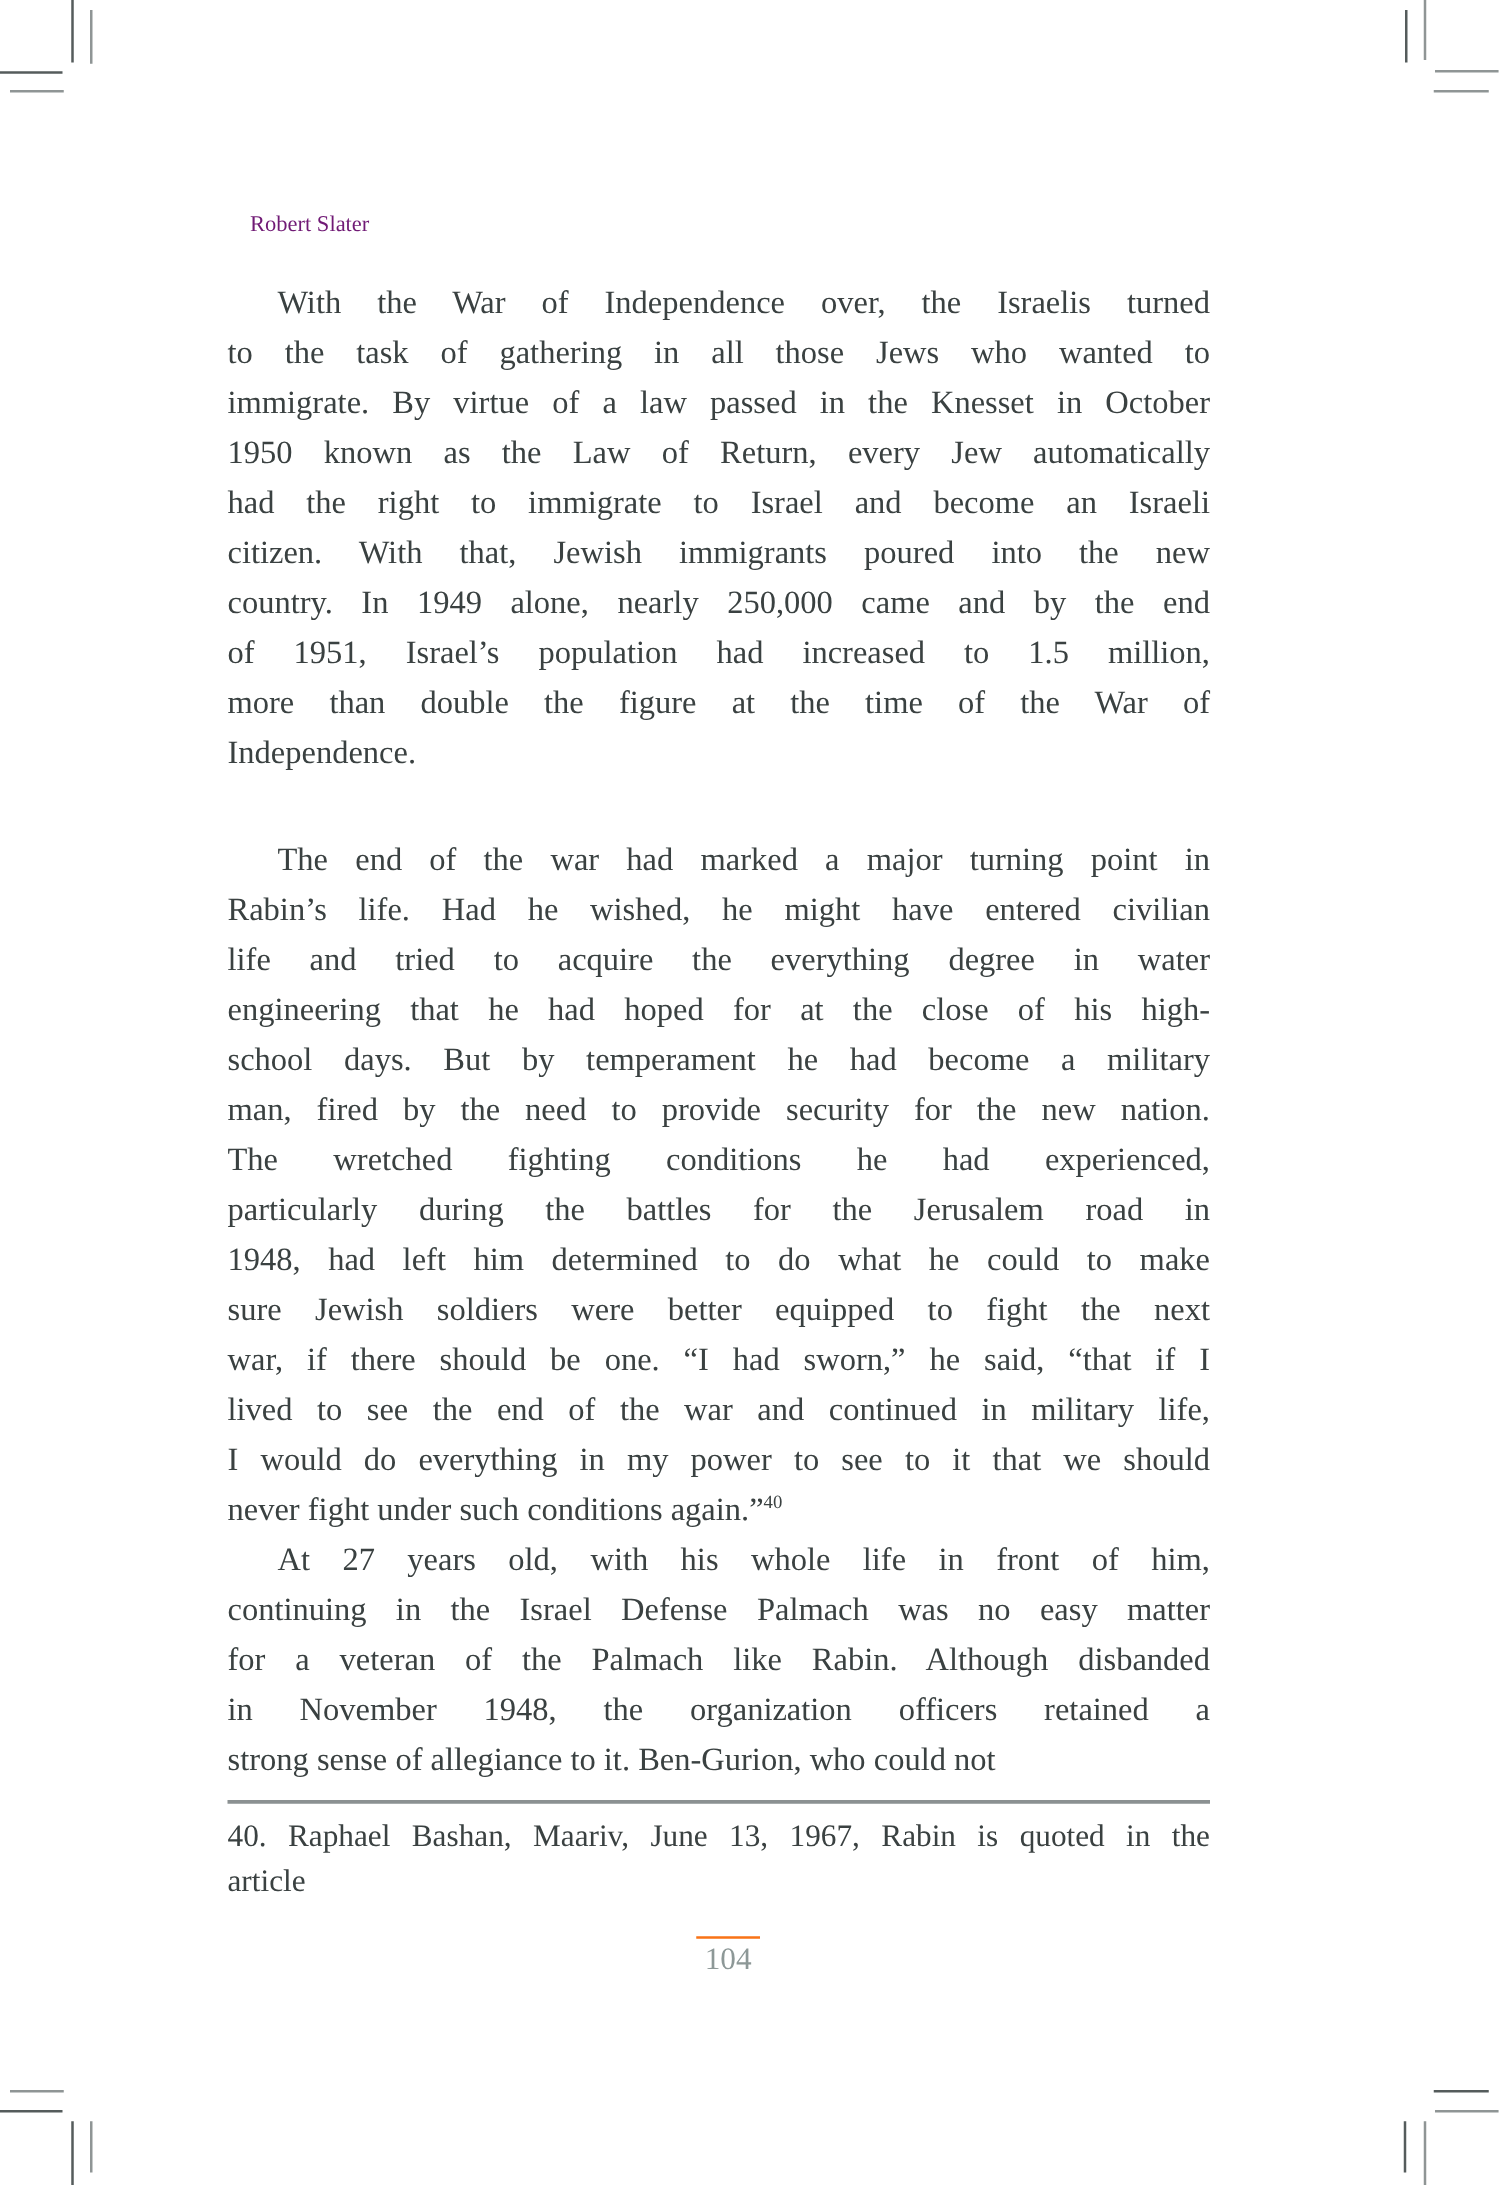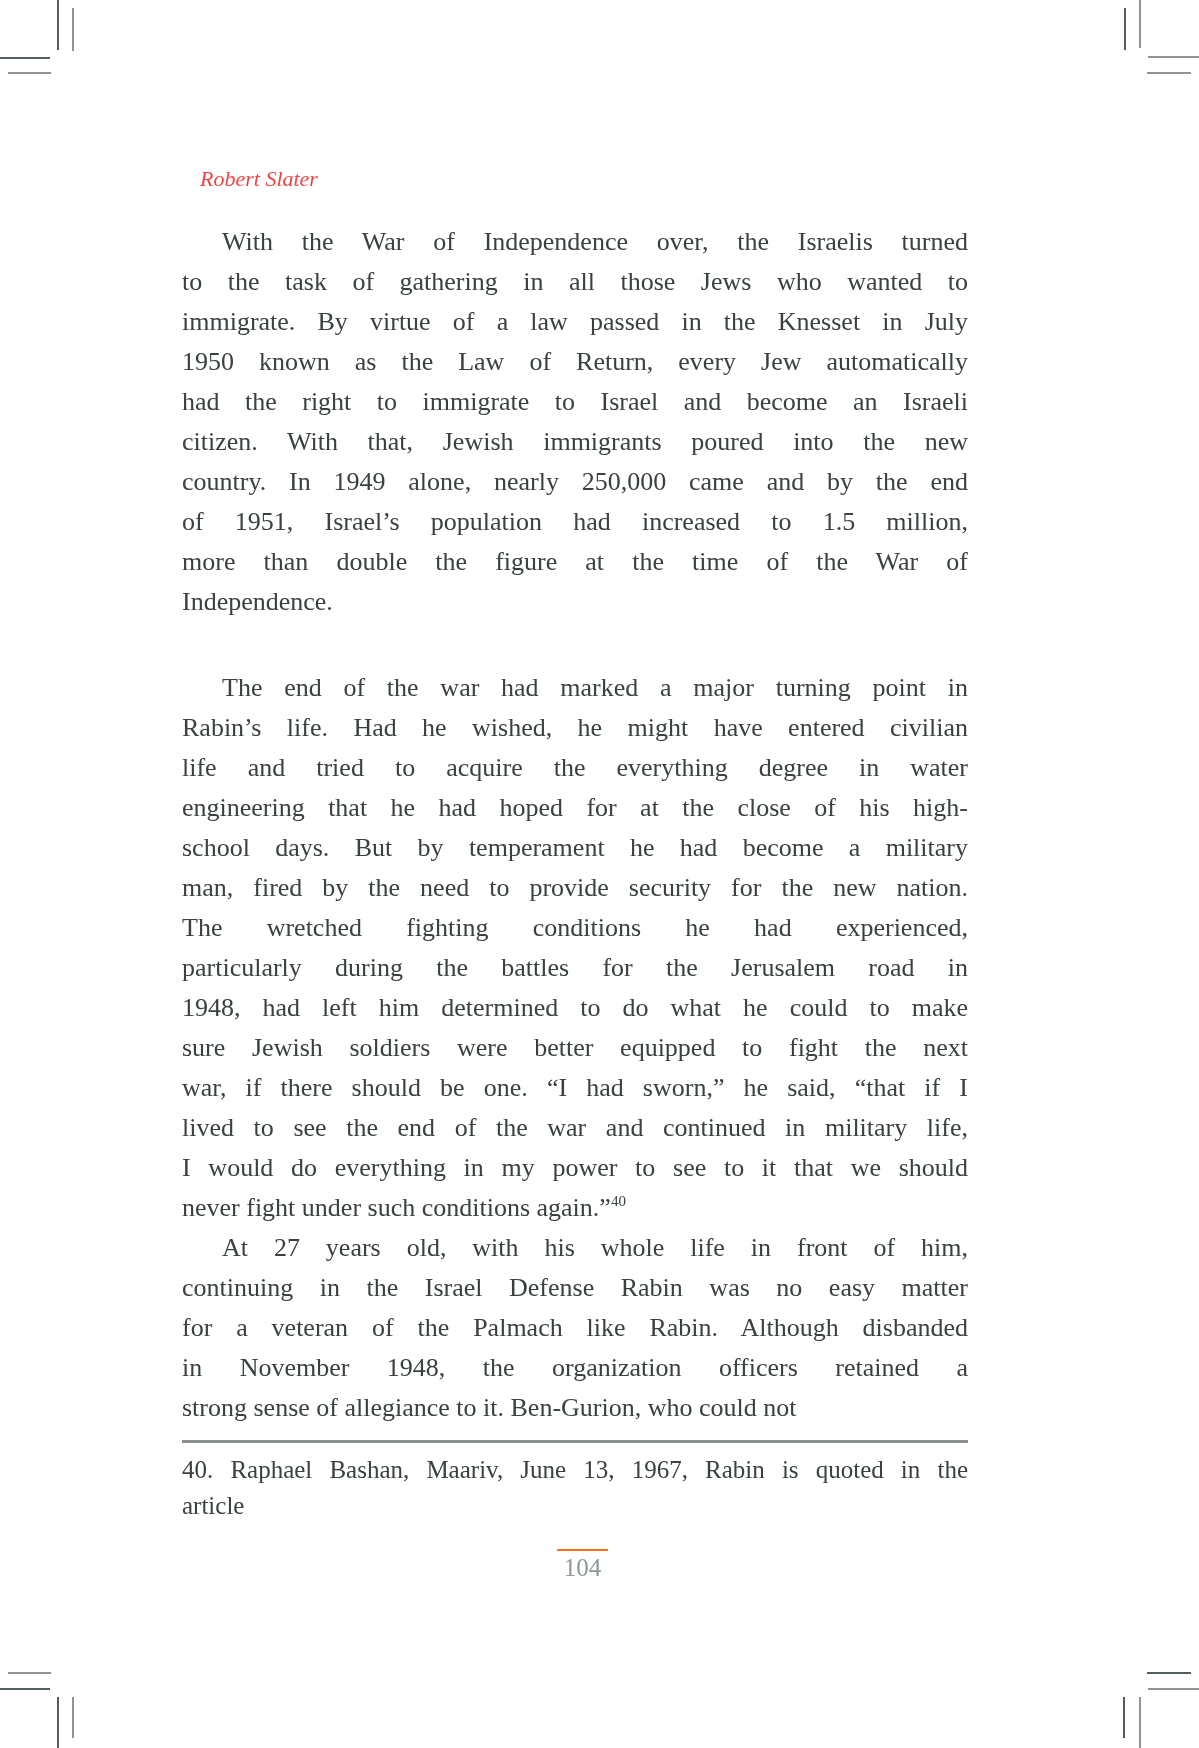--- a/index.html
+++ b/index.html
@@ -15,24 +15,23 @@
   
   .mark { position: absolute; }
   .mark.dark { background: #555c5c; }
   .mark.gray { background: #8f9595; }
 
   
   .book-header {
     position: absolute;
     left: 200px;
     top: 166px;
-    font-size: 22px;
+    font-size: 18px;
     line-height: 26px;
-    color: #ef4444;
-    font-style: italic;
+    color: #701a75;
   }
 
   
   .body-text {
     position: absolute;
     left: 182px;
     top: 222px;
     width: 786px;
     color: #3a4141;
     font-size: 26px;
@@ -106,21 +105,21 @@
 <div class="mark dark" style="left:1123px; top:1697px; width:2px; height:41px;"></div>
 <div class="mark gray" style="left:1139px; top:1697px; width:2px; height:51px;"></div>
 
 <div class="book-header">Robert Slater</div>
 
 <div class="body-text">
   <div>
       <div class="paragraph">
         <div class="pline first">With the War of Independence over, the Israelis turned</div>
         <div class="pline">to the task of gathering in all those Jews who wanted to</div>
-        <div class="pline">immigrate. By virtue of a law passed in the Knesset in July</div>
+        <div class="pline">immigrate. By virtue of a law passed in the Knesset in October</div>
         <div class="pline">1950 known as the Law of Return, every Jew automatically</div>
         <div class="pline">had the right to immigrate to Israel and become an Israeli</div>
         <div class="pline">citizen. With that, Jewish immigrants poured into the new</div>
         <div class="pline">country. In 1949 alone, nearly 250,000 came and by the end</div>
         <div class="pline">of 1951, Israel’s population had increased to 1.5 million,</div>
         <div class="pline">more than double the figure at the time of the War of</div>
         <div class="pline last">Independence.</div>
       </div>
       <div class="paragraph gap-before">
         <div class="pline first">The end of the war had marked a major turning point in</div>
@@ -133,21 +132,21 @@
         <div class="pline">particularly during the battles for the Jerusalem road in</div>
         <div class="pline">1948, had left him determined to do what he could to make</div>
         <div class="pline">sure Jewish soldiers were better equipped to fight the next</div>
         <div class="pline">war, if there should be one. “I had sworn,” he said, “that if I</div>
         <div class="pline">lived to see the end of the war and continued in military life,</div>
         <div class="pline">I would do everything in my power to see to it that we should</div>
         <div class="pline last">never fight under such conditions again.”<sup>40</sup></div>
       </div>
       <div class="paragraph">
         <div class="pline first">At 27 years old, with his whole life in front of him,</div>
-        <div class="pline">continuing in the Israel Defense Rabin was no easy matter</div>
+        <div class="pline">continuing in the Israel Defense Palmach was no easy matter</div>
         <div class="pline">for a veteran of the Palmach like Rabin. Although disbanded</div>
         <div class="pline">in November 1948, the organization officers retained a</div>
         <div class="pline last">strong sense of allegiance to it. Ben-Gurion, who could not</div>
       </div>
     </div>
   <div class="footnote-rule"></div>
   <div class="footnote">
       <div class="pline"><span>40. Raphael Bashan, </span><span class="it">Maariv</span><span>, June 13, 1967, Rabin is quoted in the</span></div>
       <div class="pline last"><span>article</span></div>
     </div>

